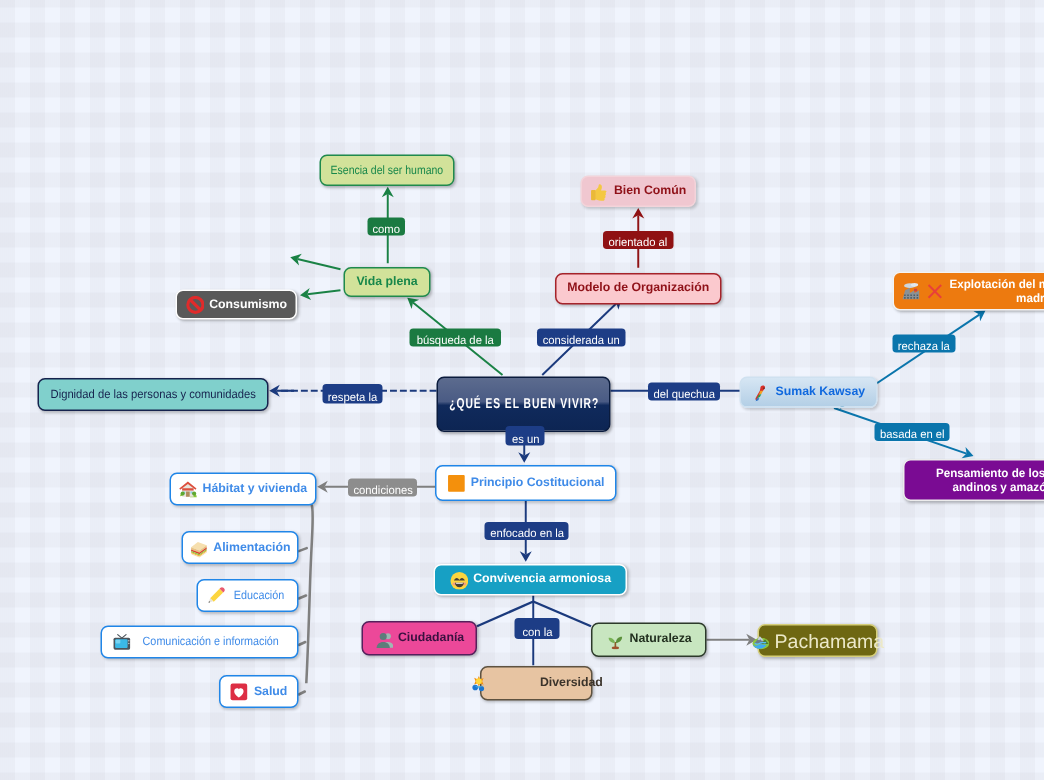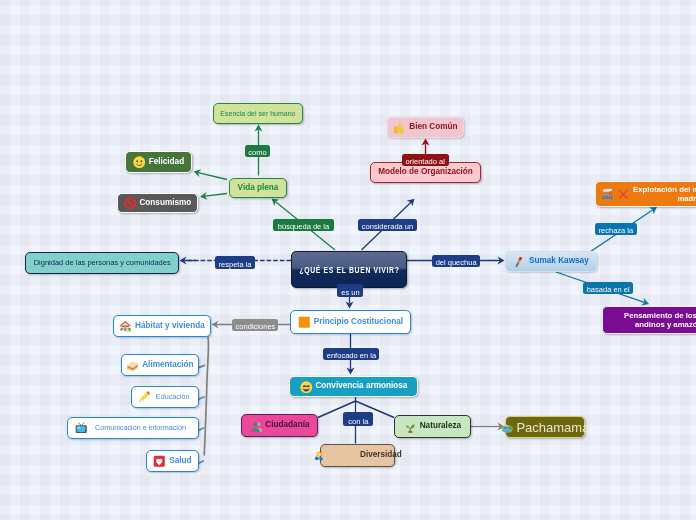--- a/index.html
+++ b/index.html
@@ -110,47 +110,38 @@
 <path d="M199.2,367.4 L204.5,365.4" fill="none" stroke="#7f7f7f" stroke-width="1.7" stroke-linecap="round"></path>
 <path d="M199.2,399.0 L204.0,397.0" fill="none" stroke="#7f7f7f" stroke-width="1.7" stroke-linecap="round"></path>
 <path d="M199.2,430.0 L203.5,428.0" fill="none" stroke="#7f7f7f" stroke-width="1.7" stroke-linecap="round"></path>
 <path d="M199.2,463.0 L203.2,461.0" fill="none" stroke="#7f7f7f" stroke-width="1.7" stroke-linecap="round"></path>
 <line x1="471.00" y1="426.50" x2="499.60" y2="426.50" stroke="#7f7f7f" stroke-width="1.3"></line>
       <polygon points="504.50,426.50 497.50,430.50 499.60,426.50 497.50,422.50" fill="#7f7f7f"></polygon>
 </svg>
 <div class="node green-light" style="left:213px;top:103px;width:90px;height:21px;">
       <span class="tx" style="font-size:8px;transform:scaleX(0.875);">Esencia del ser humano</span>
     </div>
-<div class="node green-dark" style="left:125px;top:151px;width:67px;height:22px;">
-      <span class="ic" style="width:12.5px;height:12.5px;"><svg viewBox="0 0 36 36" width="12.5" height="12.5" xmlns="http://www.w3.org/2000/svg">
-          <circle cx="18" cy="18" r="17" fill="#fcd53f"></circle>
-          <ellipse cx="12" cy="15" rx="2.3" ry="3.1" fill="#403a32"></ellipse>
-          <ellipse cx="24" cy="15" rx="2.3" ry="3.1" fill="#403a32"></ellipse>
-          <path d="M11 23.5c1.8 2.6 4.2 3.9 7 3.9s5.2-1.3 7-3.9" stroke="#403a32" stroke-width="2.3" fill="none" stroke-linecap="round"></path>
-        </svg></span>
-      <span class="tx" style="font-size:8.2px;font-weight:bold;">Felicidad</span>
-    </div>
 <div class="node green-light" style="left:229px;top:178px;width:58px;height:20px;">
       <span class="tx" style="font-size:8.2px;font-weight:bold;">Vida plena</span>
     </div>
 <div class="node grey-dark" style="left:117px;top:193px;width:81px;height:20px;">
       <span class="ic" style="width:12.5px;height:12.5px;"><svg viewBox="0 0 36 36" width="12.5" height="12.5" xmlns="http://www.w3.org/2000/svg">
           <circle cx="18" cy="18" r="14.5" fill="none" stroke="#e02b2b" stroke-width="6"></circle>
           <rect x="14.8" y="1.6" width="6.4" height="32.8" fill="#e02b2b" transform="rotate(-45 18 18)"></rect>
         </svg></span>
       <span class="tx" style="font-size:8.2px;font-weight:bold;">Consumismo</span>
     </div>
 <div class="node pink" style="left:387px;top:117px;width:77px;height:21px;">
       <span class="ic" style="width:12.5px;height:12.5px;"><svg viewBox="0 0 36 36" width="12.5" height="12.5" xmlns="http://www.w3.org/2000/svg">
           <path d="M33 17.5c0-1.8-1.4-3.2-3.2-3.2h-7.6s1.6-3.2 1.6-6.4c0-3.6-2-5.4-3.9-5.4-1.6 0-2.4 1-2.4 2.9 0 3.4-4.7 7.6-6.7 9.1v16.4c2 1.2 6.2 3.1 11.3 3.1h4.1c1.6 0 3-1.3 3-3 0-.7-.2-1.3-.6-1.8 1.3-.3 2.2-1.5 2.2-2.9 0-.8-.3-1.5-.8-2 .9-.5 1.6-1.5 1.6-2.7 0-.9-.4-1.7-1-2.3.8-.5 1.4-1.5 1.4-2.5z" fill="#f4c842"></path>
           <path d="M9.6 33.2H5.1c-1.2 0-2.1-1-2.1-2.1V15.4c0-1.2 1-2.1 2.1-2.1h4.5c1.2 0 2.1 1 2.1 2.1v15.6c0 1.2-.9 2.2-2.1 2.2z" fill="#eab938"></path>
         </svg></span>
       <span class="tx" style="font-size:8.2px;font-weight:bold;">Bien Común</span>
     </div>
-<div class="node pink2" style="left:370px;top:162px;width:111px;height:21px;">
+<div class="node pink2" style="left:370px;top:182px;width:111px;height:21px;">
       <span class="tx" style="font-size:8.2px;font-weight:bold;">Modelo de Organización</span>
     </div>
 <div class="node orange" style="left:595px;top:181px;width:186px;height:26px;padding-right:4px;">
       <span class="ic" style="width:12.5px;height:12.5px;"><svg viewBox="0 0 36 36" width="12.5" height="12.5" xmlns="http://www.w3.org/2000/svg">
           <path d="M2 33h32V16l-9 5v-5l-9 5V11l-9 5z" fill="#8a9196"></path>
           <path d="M5 24h3v3H5zm6 0h3v3h-3zm6 0h3v3h-3zm6 0h3v3h-3zm6 0h3v3h-3zM5 29h3v3H5zm6 0h3v3h-3zm6 0h3v3h-3zm6 0h3v3h-3zm6 0h3v3h-3z" fill="#4e5e67"></path>
           <path d="M24 18h6v-5h-6z" fill="#c94343"></path>
           <ellipse cx="16" cy="7" rx="11" ry="4.5" fill="#ccd6dd"></ellipse>
           <ellipse cx="25" cy="5.5" rx="7" ry="3.4" fill="#e1e8ed"></ellipse>
         </svg></span>
@@ -159,21 +150,21 @@
           <path d="M31.5 7.2 7.2 31.5l-2.7-2.7L28.8 4.5z" fill="#e8403a"></path>
         </svg></span>
       <span class="tx wrap" style="font-size:8px;font-weight:bold;transform:scaleX(0.97);line-height:9.5px;"><span>Explotación del medio ambiente y la</span><br><span>madre tierra</span></span>
     </div>
 <div class="node teal" style="left:25px;top:252px;width:154px;height:22px;">
       <span class="tx" style="font-size:8px;transform:scaleX(0.936);">Dignidad de las personas y comunidades</span>
     </div>
 <div class="node central" style="left:291px;top:251px;width:116px;height:37px;">
       <span class="tx" style="font-size:9.5px;font-weight:bold;letter-spacing:0.9px;transform:scaleX(0.719823);">¿QUÉ ES EL BUEN VIVIR?</span>
     </div>
-<div class="node bluelight" style="left:505px;top:251px;width:92px;height:21px;">
+<div class="node bluelight" style="left:493px;top:251px;width:92px;height:21px;">
       <span class="ic" style="width:12.5px;height:12.5px;"><svg viewBox="0 0 36 36" width="12.5" height="12.5" xmlns="http://www.w3.org/2000/svg">
           <path d="M22 3c-3 0-5 2-5 5l-1 5-8 14c-1 2 0 4 2 4l5-9 4-6 4-4c2-2 3-4 3-6 0-2-2-3-4-3z" fill="#d8312a"></path>
           <path d="M17 13l-3 8 5-2 3-6z" fill="#f4a124"></path>
           <path d="M14 21l-4 7 6-3 3-6z" fill="#2d9d4e"></path>
           <path d="M10 28l-2 5 5-2 2-4z" fill="#2b72c9"></path>
           <circle cx="24" cy="8" r="1.2" fill="#202020"></circle>
         </svg></span>
       <span class="tx" style="font-size:8.2px;font-weight:bold;">Sumak Kawsay</span>
     </div>
 <div class="node purple" style="left:602px;top:306px;width:152px;height:28px;">

